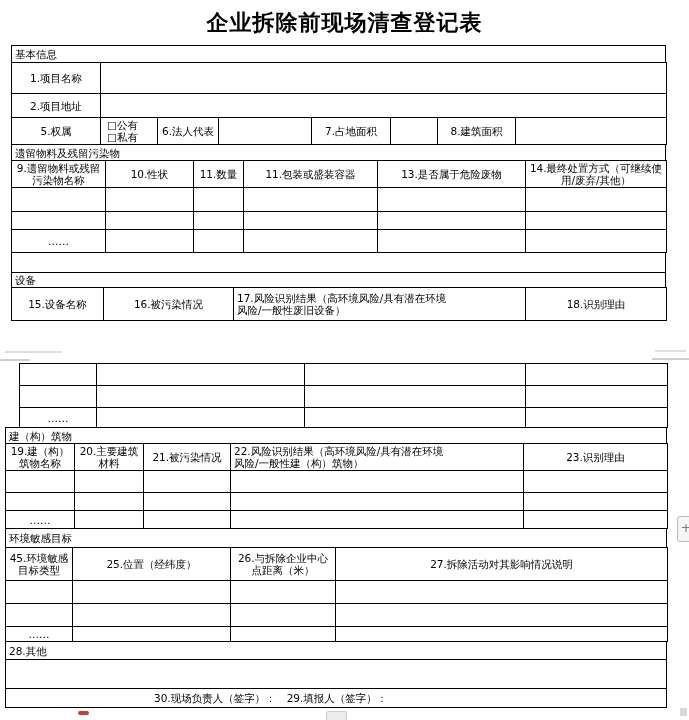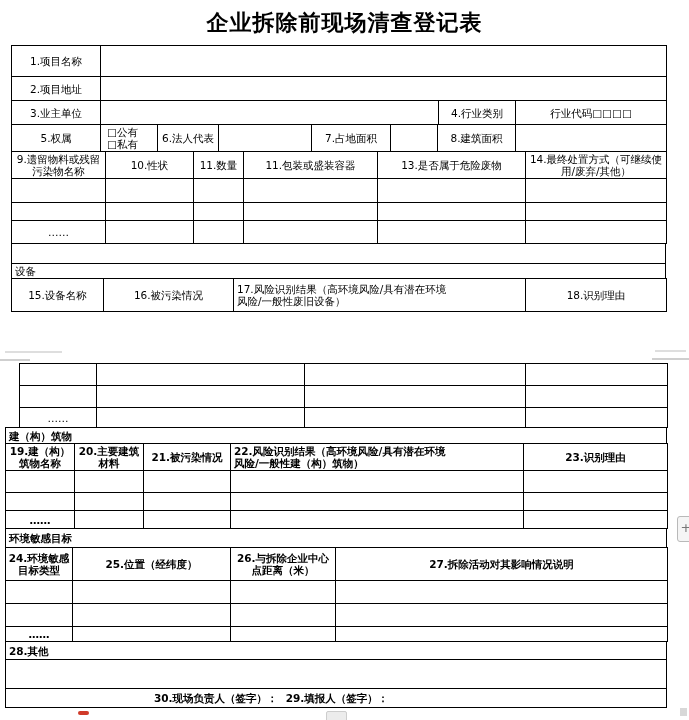--- a/index.html
+++ b/index.html
@@ -3,21 +3,21 @@
 <meta charset="utf-8">
 <style>
   html,body{margin:0;padding:0;background:#ffffff;}
   .canvas{position:relative;width:689px;height:720px;background:#fff;overflow:hidden;
           font-family:"DejaVu Sans",sans-serif;color:#000;}
   .doc-title{position:absolute;left:0;top:8px;width:100%;text-align:center;
              font-size:22px;font-weight:bold;letter-spacing:1px;}
   .tblwrap{position:absolute;}
   #page1{left:11px;top:45px;width:655px;}
   #page2a{left:19px;top:363px;width:648px;}
-  #page2b{left:5px;top:427px;width:662px;font-weight:bold;}
+  #page2b{left:5px;top:427px;width:662px;}
   table{border-collapse:collapse;table-layout:fixed;width:100%;}
   .tblwrap table + table{margin-top:-1px;}
   td{border:1px solid #000;font-size:10.5px;line-height:12px;text-align:center;
      vertical-align:middle;padding:1px 2px;overflow:hidden;word-break:break-all;}
   td.sec{text-align:left;padding-left:3px;}
   td.left{text-align:left;padding-left:3px;}
   .cbline{text-align:left;padding-left:4px;}
   .wrapnarrow{display:inline-block;max-width:218px;text-align:left;}
   .sigcell{position:relative;text-align:center;padding-left:4px;}
   .sig2{position:absolute;left:148px;top:50%;transform:translateY(-50%);white-space:nowrap;}
@@ -40,54 +40,45 @@
 </style>
 </head>
 <body>
 
 <div class="canvas">
 
   <div class="doc-title">企业拆除前现场清查登记表</div>
 
   <div id="page1" class="tblwrap">
 
+    <table>
+      <tbody>
+          <tr class="h17">
+        <td class="sec">基本信息</td>
+      </tr>
+    </tbody>
+      </table>
 
     <table>
       <colgroup>
           <col style="width:89px">
           <col style="width:566px">
         </colgroup>
       <tbody>
           <tr class="h25">
         <td>1.项目名称</td>
         <td></td>
       </tr>
       <tr class="h24">
         <td>2.项目地址</td>
         <td></td>
       </tr>
     </tbody>
       </table>
 
-    <table>
-      <colgroup>
-          <col style="width:89px">
-          <col style="width:338px">
-          <col style="width:77px">
-          <col style="width:151px">
-        </colgroup>
-      <tbody>
-          <tr class="h24">
-        <td>3.业主单位</td>
-        <td></td>
-        <td>4.行业类别</td>
-        <td>行业代码□□□□</td>
-      </tr>
-    </tbody>
-      </table>
 
     <table>
       <colgroup>
           <col style="width:89px">
           <col style="width:57px">
           <col style="width:61px">
           <col style="width:93px">
           <col style="width:79px">
           <col style="width:47px">
           <col style="width:78px">
@@ -103,20 +94,27 @@
         <td>6.法人代表</td>
         <td></td>
         <td>7.占地面积</td>
         <td></td>
         <td>8.建筑面积</td>
         <td></td>
       </tr>
     </tbody>
       </table>
 
+    <table>
+      <tbody>
+          <tr class="h16">
+        <td class="sec">遗留物料及残留污染物</td>
+      </tr>
+    </tbody>
+      </table>
 
     <table>
       <colgroup>
           <col style="width:94px">
           <col style="width:88px">
           <col style="width:50px">
           <col style="width:134px">
           <col style="width:148px">
           <col style="width:141px">
         </colgroup>
@@ -286,21 +284,21 @@
 
     <table>
       <colgroup>
           <col style="width:67px">
           <col style="width:158px">
           <col style="width:105px">
           <col style="width:332px">
         </colgroup>
       <tbody>
           <tr class="h33">
-        <td>24.环境敏感目标类型</td>
+        <td>45.环境敏感目标类型</td>
         <td>25.位置（经纬度）</td>
         <td>26.与拆除企业中心点距离（米）</td>
         <td>27.拆除活动对其影响情况说明</td>
       </tr>
       <tr class="h23">
         <td></td>
             <td></td>
             <td></td>
             <td></td>
       </tr>

